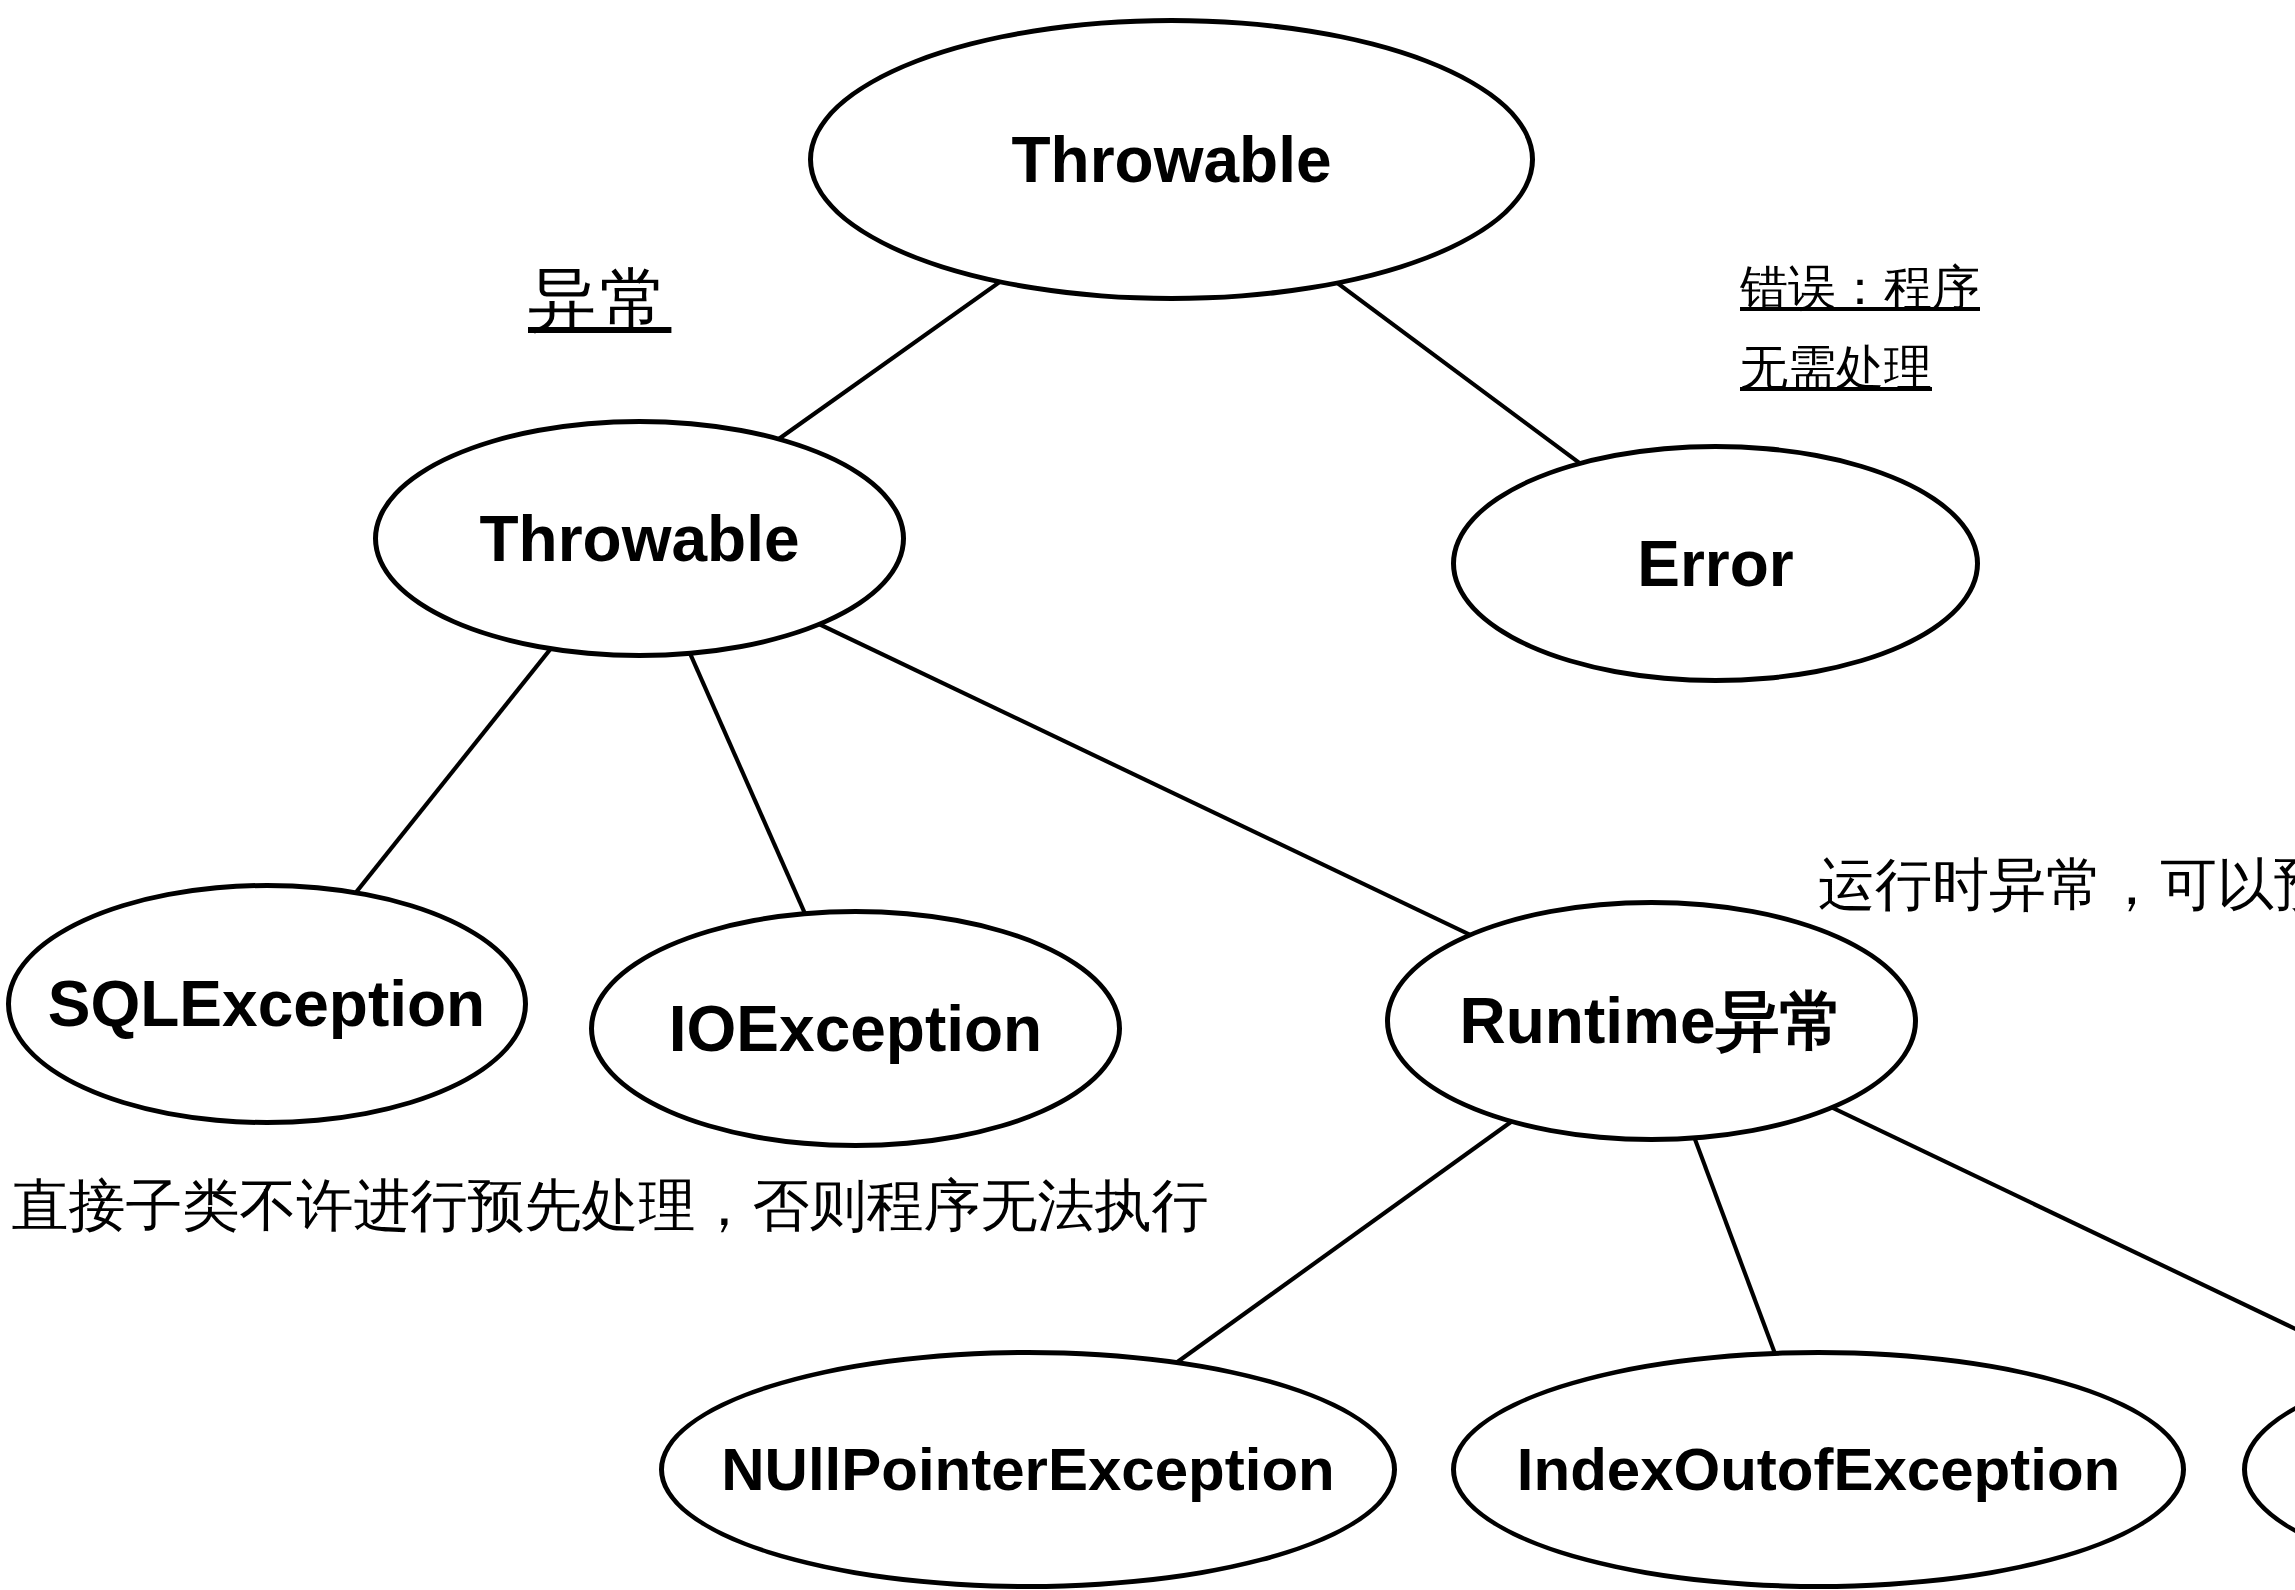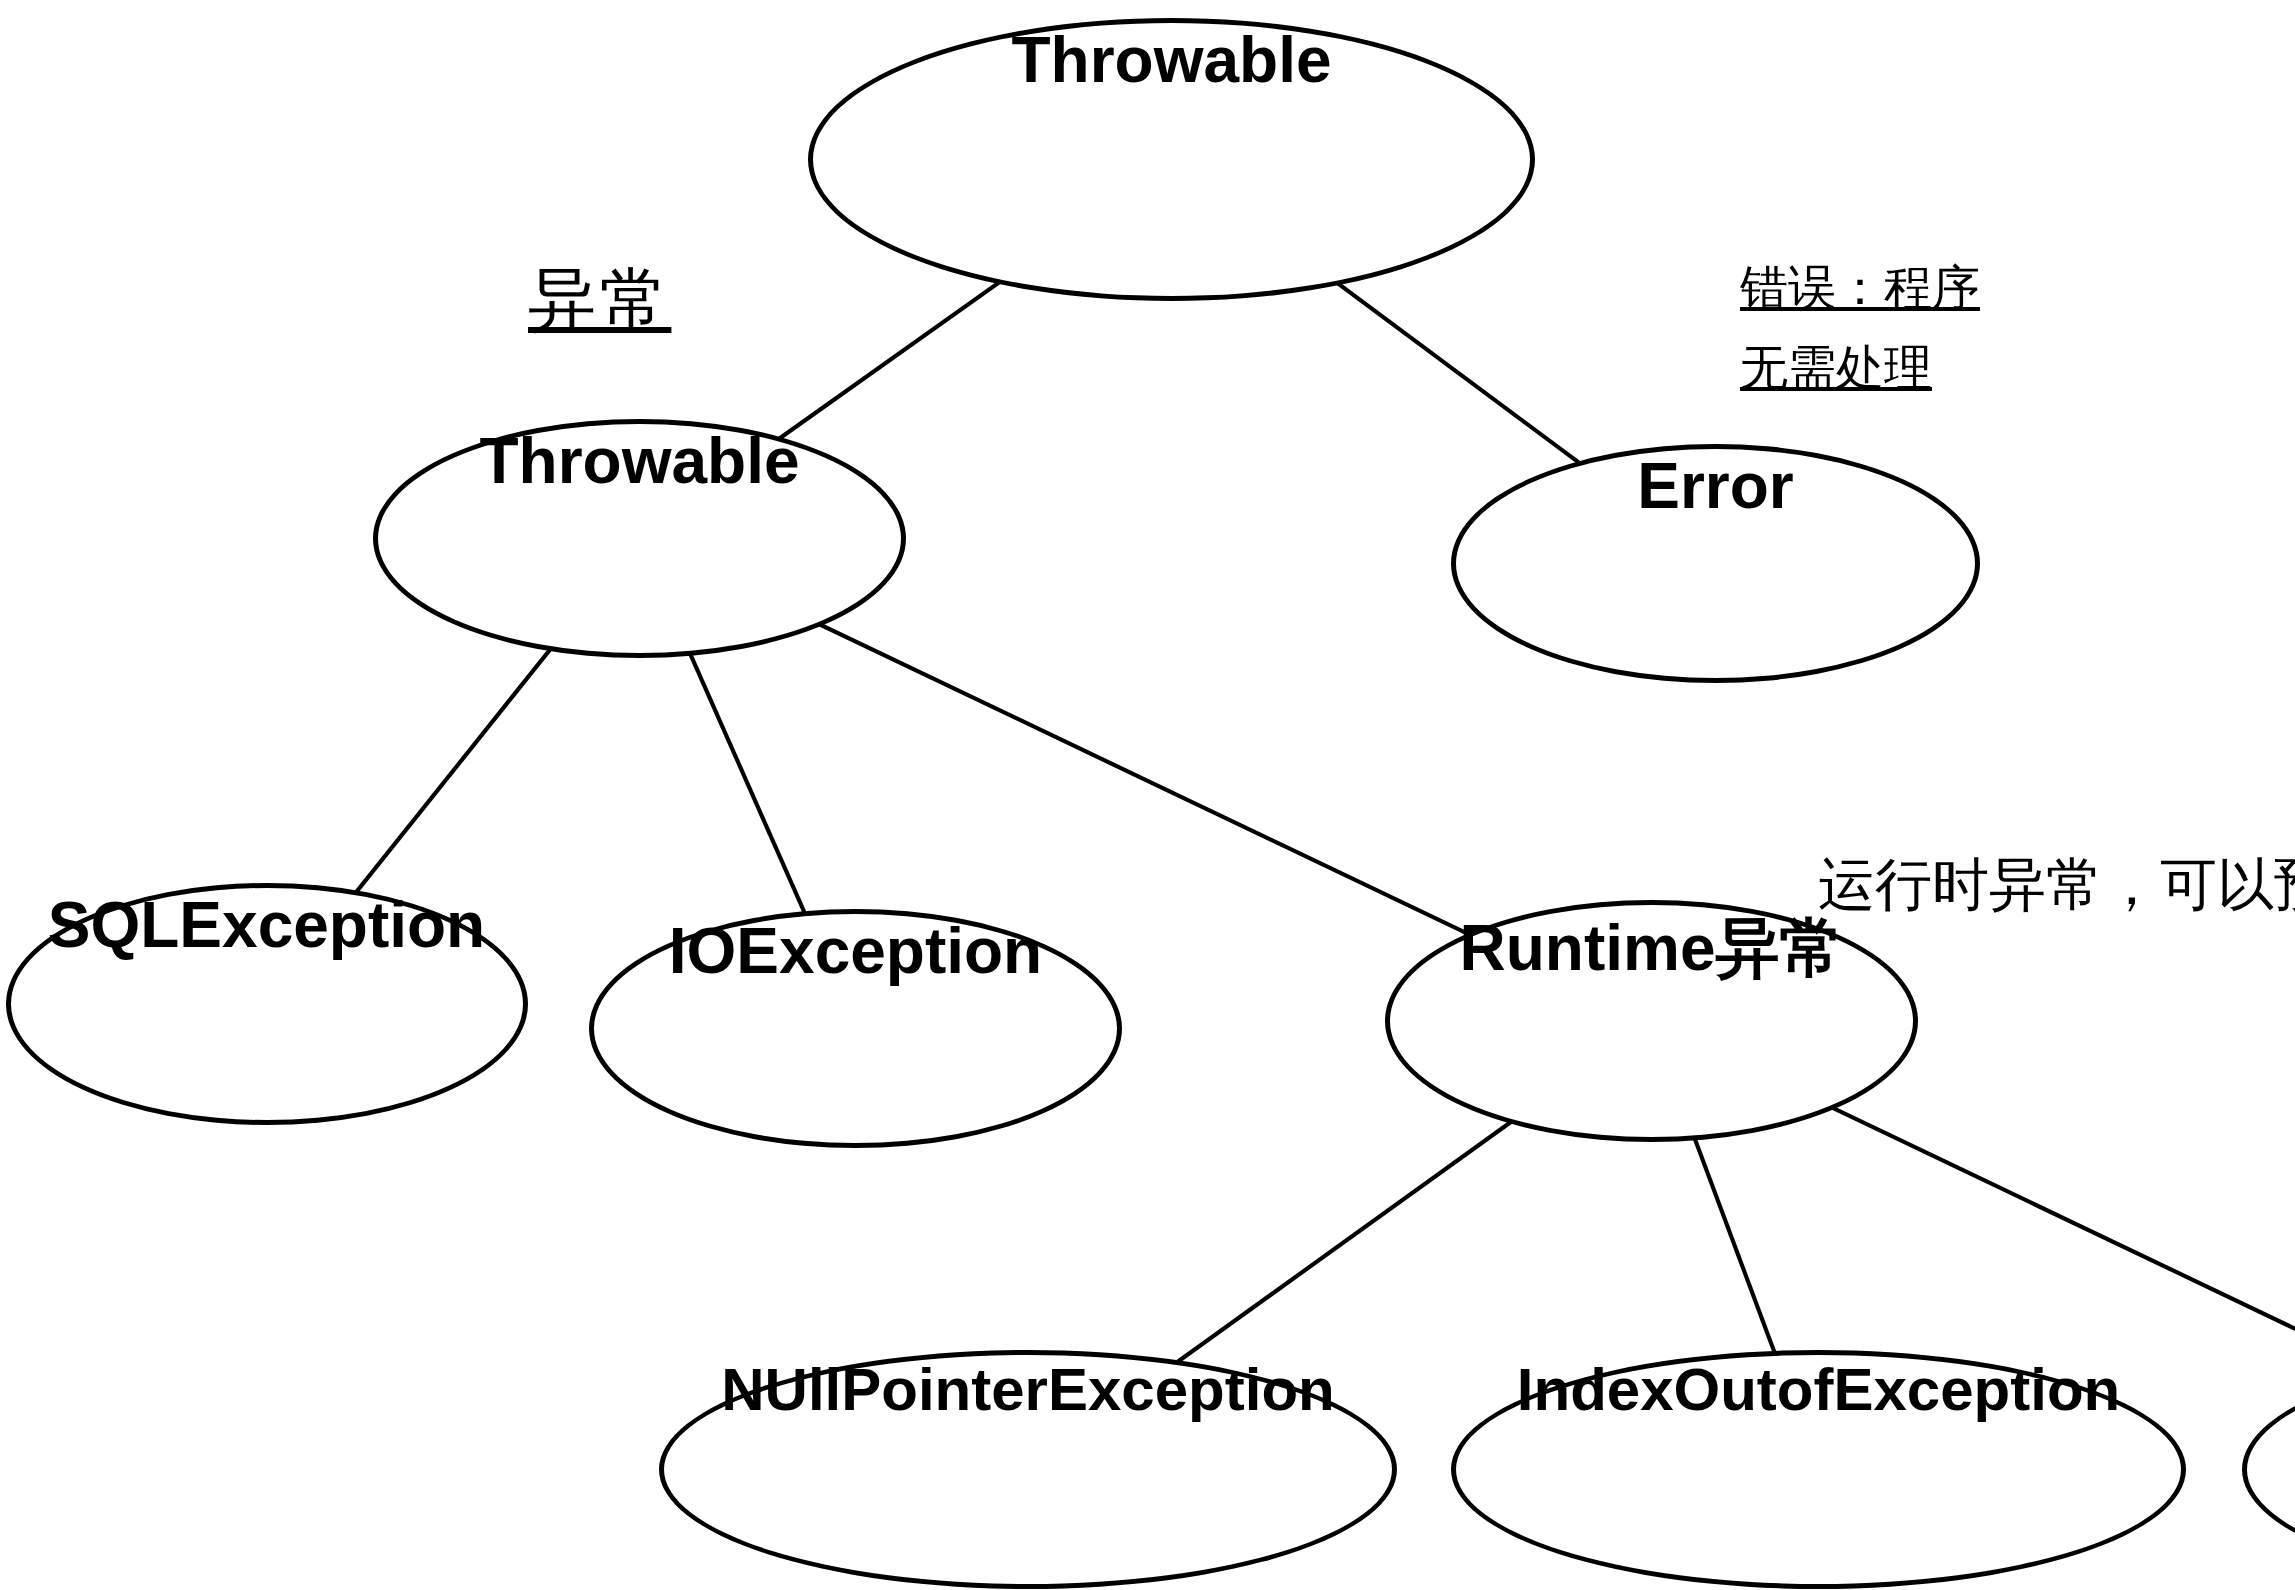--- a/index.html
+++ b/index.html
@@ -8,21 +8,21 @@
     position:relative; width:2936px; height:1591px;
     background:var(--fill); overflow:hidden;
     font-family:"Liberation Sans", sans-serif; color:var(--text);
   }
   #edges { position:absolute; left:0; top:0; width:2936px; height:1591px; }
   #edges line { stroke:var(--stroke); stroke-width:9; }
   .node {
     position:absolute; box-sizing:border-box;
     border:5.5px solid var(--stroke); border-radius:50%;
     background:var(--fill);
-    display:flex; align-items:flex-start; justify-content:center;
+    display:flex; align-items:center; justify-content:center;
     font-weight:bold; font-size:64px; white-space:nowrap;
     font-family:"Liberation Sans", sans-serif;
   }
   .node.small-label { font-size:60px; }
   #node-throwable    { left:808px; top:18.4px;   width:727px; height:283px; }
   #node-exception    { left:373px;  top:419px;  width:533px; height:239px; }
   #node-error        { left:1451px; top:444px;  width:529px; height:239px; }
   #node-sqlexception { left:5.5px;   top:883px; width:522px; height:242px; }
   #node-ioexception  { left:589px; top:909px; width:533px; height:239px; }
   #node-runtime      { left:1385px; top:900px; width:533px; height:242px; }
@@ -83,15 +83,16 @@
 
   <div class="annotation serif" id="note-exception">异常</div>
 
   <div class="annotation serif" id="note-error">
     <div>错误：程序</div>
     <div>无需处理</div>
   </div>
 
   <div class="annotation sans" id="note-runtime">运行时异常，可以预先处理，也可以忽略</div>
 
+  <div class="annotation sans" id="note-subclass">直接子类不许进行预先处理，否则程序无法执行</div>
 
 </div>
 
 
 </body></html>

